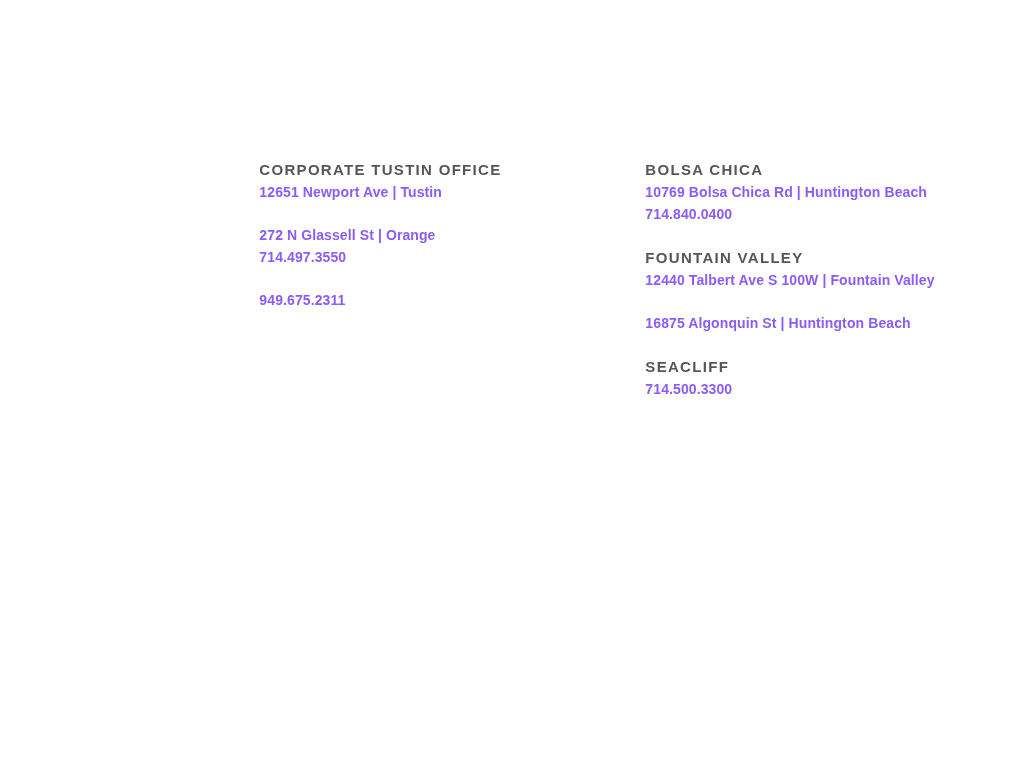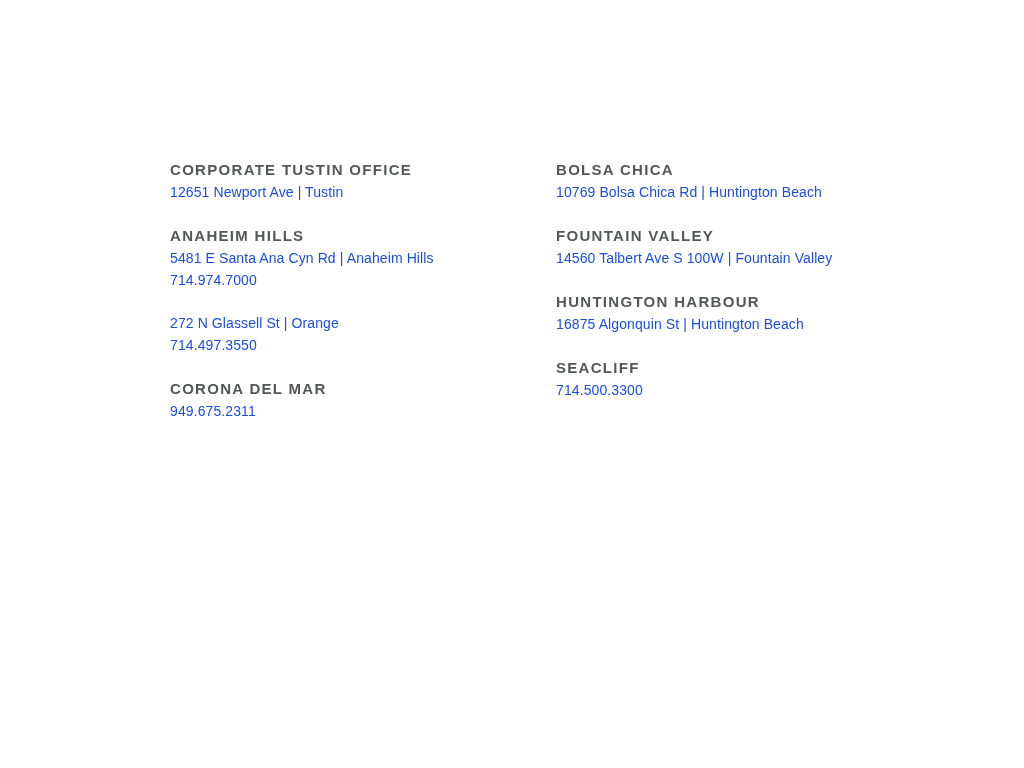--- a/index.html
+++ b/index.html
@@ -6,20 +6,21 @@
   html, body {
     width: 1024px;
     height: 768px;
     background: #ffffff;
     font-family: "Liberation Sans", "DejaVu Sans", sans-serif;
     overflow: hidden;
   }
   .locations-wrap {
     padding: 158px 0 0 170px;
     display: flex;
+    justify-content: center;
   }
   .col {
     width: 386px;
   }
   .col.right {
     width: auto;
   }
   .location-block {
     margin-bottom: 21px;
   }
@@ -27,70 +28,64 @@
     font-size: 15px;
     font-weight: 700;
     letter-spacing: 1.3px;
     color: #55565a;
     line-height: 23px;
     text-transform: uppercase;
   }
   .location-address,
   .location-phone {
     font-size: 14px;
-    font-weight: 400;
-    color: #1d4ed8;
+    font-weight: 700;
+    color: #8b5cf6;
     line-height: 22px;
     letter-spacing: 0.1px;
   }
 </style>
 </head>
 <body>
 
 <div class="locations-wrap">
 
   <div class="col left">
 
     <div class="location-block">
       <div class="location-name">CORPORATE TUSTIN OFFICE</div>
       <div class="location-address">12651 Newport Ave | Tustin</div>
     </div>
 
-    <div class="location-block">
-      <div class="location-name">ANAHEIM HILLS</div>
-      <div class="location-address">5481 E Santa Ana Cyn Rd | Anaheim Hills</div>
-      <div class="location-phone">714.974.7000</div>
-    </div>
 
     <div class="location-block">
       <div class="location-address">272 N Glassell St | Orange</div>
       <div class="location-phone">714.497.3550</div>
     </div>
 
     <div class="location-block">
-      <div class="location-name">CORONA DEL MAR</div>
       <div class="location-phone">949.675.2311</div>
     </div>
 
   </div>
 
   <div class="col right">
 
     <div class="location-block">
       <div class="location-name">BOLSA CHICA</div>
       <div class="location-address">10769 Bolsa Chica Rd | Huntington Beach</div>
+      <div class="location-phone">714.840.0400</div>
     </div>
 
     <div class="location-block">
       <div class="location-name">FOUNTAIN VALLEY</div>
-      <div class="location-address">14560 Talbert Ave S 100W | Fountain Valley</div>
+      <div class="location-address">12440 Talbert Ave S 100W | Fountain Valley</div>
     </div>
 
     <div class="location-block">
-      <div class="location-name">HUNTINGTON HARBOUR</div>
       <div class="location-address">16875 Algonquin St | Huntington Beach</div>
     </div>
 
     <div class="location-block">
       <div class="location-name">SEACLIFF</div>
       <div class="location-phone">714.500.3300</div>
     </div>
 
   </div>
 

